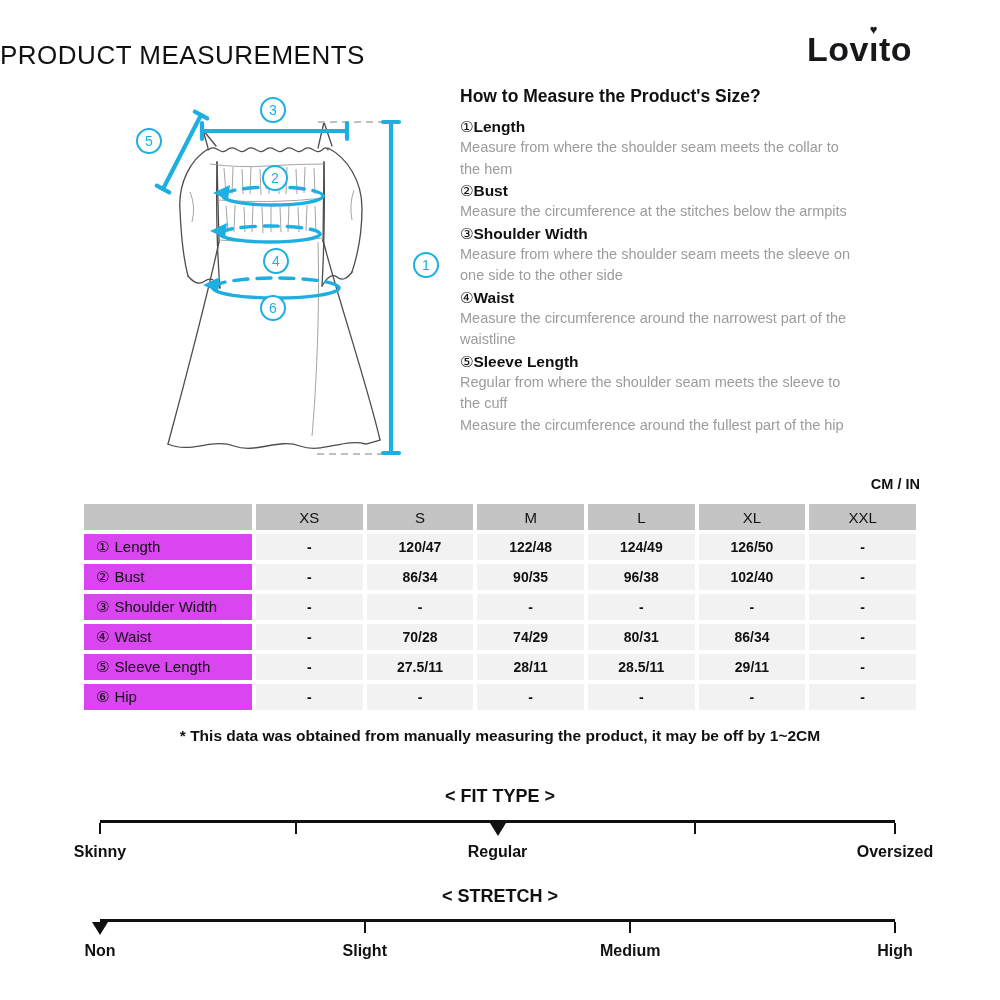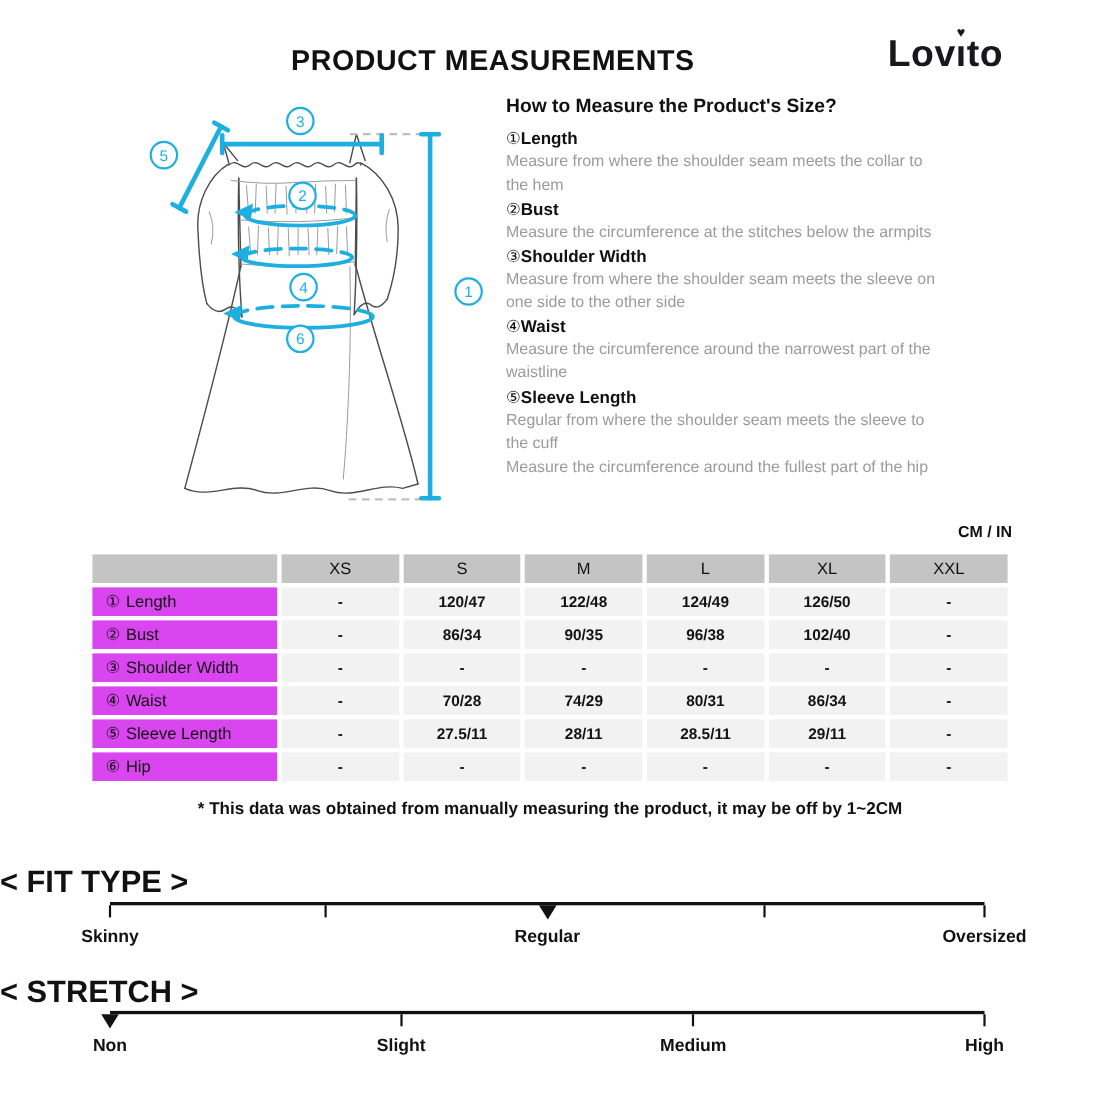--- a/index.html
+++ b/index.html
@@ -2,21 +2,21 @@
 <html><head>
 <meta charset="utf-8">
 <style>
   * { margin:0; padding:0; box-sizing:border-box; }
   html,body { width:1000px; height:1000px; background:#fff; font-family:"Liberation Sans","DejaVu Sans",sans-serif; color:#111; }
   body { position:relative; overflow:hidden; }
 
   .abs { position:absolute; }
 
   
-  .page-title { top:40px; left:0; width:896px; text-align:center; font-size:26px; font-weight:bold; letter-spacing:.5px; color:#111; }
+  .page-title { top:40px; left:0; width:896px; text-align:left; font-size:26px; font-weight:normal; letter-spacing:.5px; color:#111; }
   .brand-logo { top:30px; right:88px; font-size:34px; font-weight:bold; letter-spacing:.5px; color:#17171c; }
   .brand-logo .iwrap { position:relative; display:inline-block; }
   .brand-logo .heartdot { position:absolute; top:-7px; left:50%; transform:translateX(-50%); font-size:13px; line-height:1; }
 
   
   .howto { top:86px; left:460px; width:418px; }
   .howto-title { font-size:17.5px; font-weight:bold; margin-bottom:9px; color:#111; }
   .ht-label { font-size:15.5px; line-height:21px; color:#111; }
   .ht-num { font-weight:normal; font-size:15px; }
   .ht-name { font-weight:bold; }
@@ -29,21 +29,21 @@
   table.size-table col.c-label { width:168px; }
   .cell-head { background:#c4c4c4; font-size:15px; font-weight:normal; text-align:center; }
   .cell-corner { background:#c4c4c4; }
   .cell-label { background:#d946ef; font-size:15px; font-weight:normal; text-align:left; padding-left:12px; white-space:nowrap; }
   .cell-label .t-num { margin-right:5px; }
   .cell-val { background:#f2f2f2; font-size:14px; font-weight:bold; text-align:center; }
 
   .footnote { top:727px; left:0; width:1000px; text-align:center; font-size:15.5px; font-weight:bold; color:#111; }
 
   
-  .scale-title { left:0; width:1000px; text-align:left; font-size:28px; font-weight:bold; color:#111; }
+  .scale-title { left:0; width:1000px; text-align:center; font-size:18px; font-weight:bold; color:#111; }
   .fit-title { top:786px; }
   .stretch-title { top:886px; }
   .scale { left:100px; width:795px; height:45px; }
   .fit-scale { top:820px; }
   .stretch-scale { top:919px; }
   .scale .line { position:absolute; top:0; left:0; right:0; height:3px; background:#111; }
   .scale .tick { position:absolute; top:3px; width:2px; height:11px; background:#111; transform:translateX(-50%); }
   .scale .tri { position:absolute; top:3px; width:0; height:0; border-left:8px solid transparent; border-right:8px solid transparent; border-top:13px solid #111; transform:translateX(-50%); }
   .scale .lbl { position:absolute; top:23px; transform:translateX(-50%); font-size:16px; font-weight:bold; white-space:nowrap; color:#111; }
 

